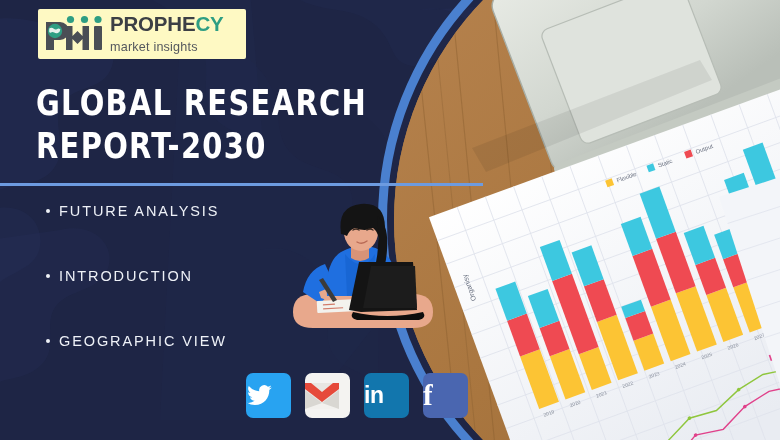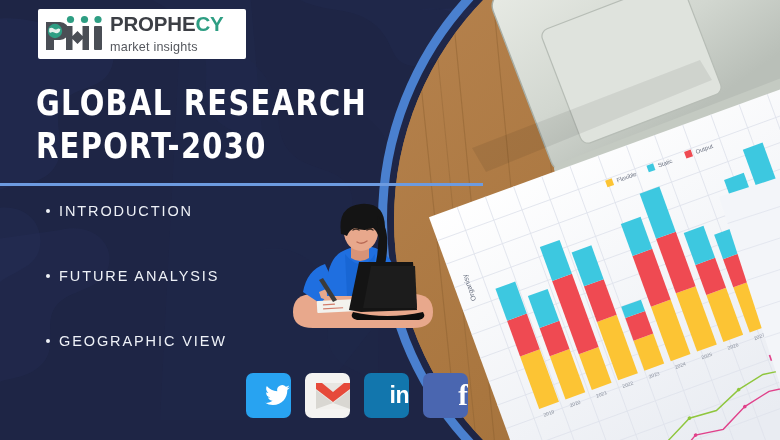--- a/index.html
+++ b/index.html
@@ -55,21 +55,21 @@
     height: 440px;
   }
 
   
   .logo-box {
     position: absolute;
     left: 38px;
     top: 9px;
     width: 208px;
     height: 50px;
-    background: #ffffff;
+    background: #fef9c3;
     border-radius: 2px;
     display: flex;
     align-items: center;
     padding: 0 6px;
     box-sizing: border-box;
   }
   .logo-mark { flex: 0 0 auto; width: 62px; height: 40px; }
   .logo-words {
     margin-left: 4px;
     display: flex;
@@ -161,21 +161,21 @@
     top: 373px;
     display: flex;
     gap: 14px;
   }
   .social-btn {
     width: 45px;
     height: 45px;
     border-radius: 7px;
     display: flex;
     align-items: center;
-    justify-content: flex-end;
+    justify-content: flex-start;
     overflow: hidden;
   }
   .s-twitter  { background: #28a3f1; }
   .s-gmail    { background: #f4f3f1; }
   .s-linkedin { background: #1276ad; }
   .s-facebook { background: #4a66b0; }
   .glyph-text {
     color: #ffffff;
     font-weight: bold;
     font-family: "Liberation Sans", sans-serif;
@@ -420,25 +420,25 @@
   <div class="headline">
     <div>GLOBAL RESEARCH</div>
     <div>REPORT-2030</div>
   </div>
 
   <div class="divider"></div>
 
   <div class="bullets">
     <div class="bullet-item">
       <span class="bullet-dot"></span>
-      <span>INTRODUCTION</span>
+      <span>FUTURE ANALYSIS</span>
     </div>
     <div class="bullet-item">
       <span class="bullet-dot"></span>
-      <span>FUTURE ANALYSIS</span>
+      <span>INTRODUCTION</span>
     </div>
     <div class="bullet-item">
       <span class="bullet-dot"></span>
       <span>GEOGRAPHIC VIEW</span>
     </div>
   </div>
 
   <svg class="illustration" viewBox="0 0 160 140">
 
     <path d="M10 112 q0 -18 20 -18 h100 q20 0 20 18 q0 16 -20 16 h-100 q-20 0 -20 -16 z" fill="#e8a88c"></path>

